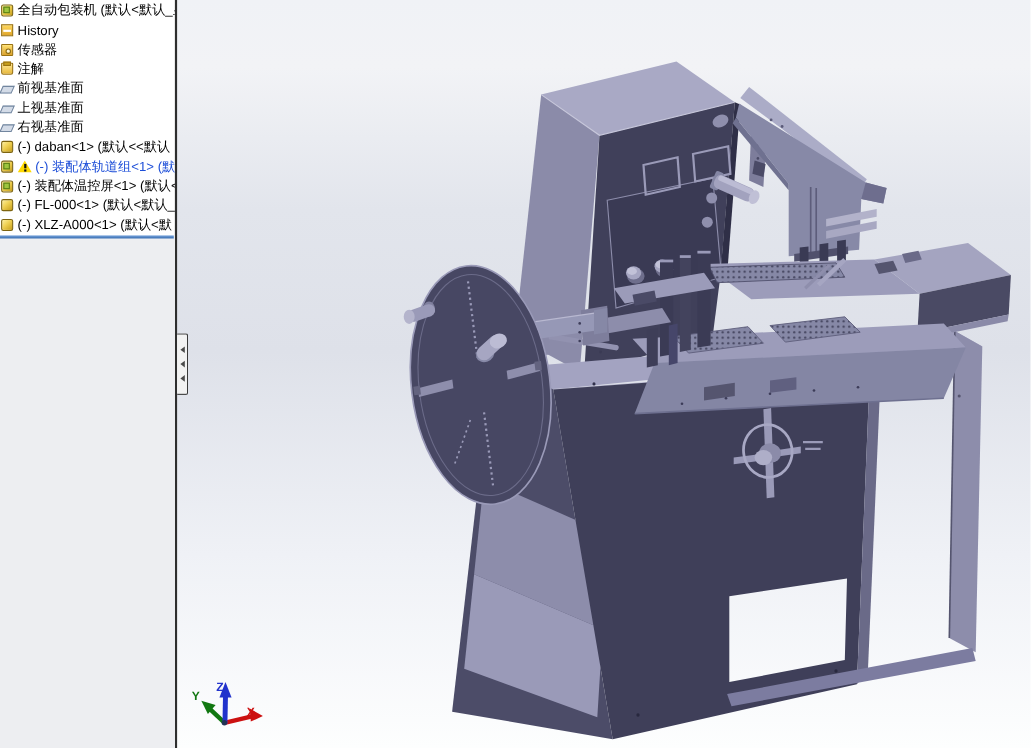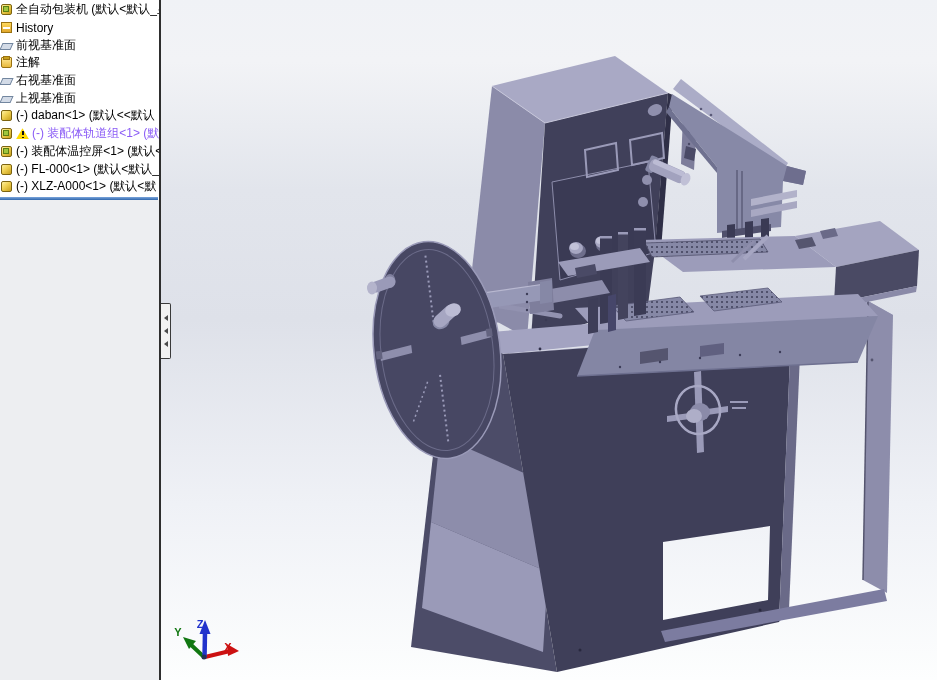--- a/index.html
+++ b/index.html
@@ -16,21 +16,21 @@
     background:#ffffff;border-right:2px solid #2e2e2e;
     display:flex;flex-direction:column;z-index:5;
   }
   .tree{padding-top:1px;}
   .row{
     height:17.7px;display:flex;align-items:center;
     white-space:nowrap;overflow:hidden;font-size:12px;color:#000;
     cursor:default;
   }
   .row .lbl{white-space:nowrap;}
-  .row.warning .lbl{color:#8b5cf6;}
+  .row.warning .lbl{color:#1d4ed8;}
   
   .ic{width:11px;height:11px;flex:0 0 11px;margin-left:1px;margin-right:4px;position:relative;display:inline-block;}
   .ic-component,.ic-assembly{
     background:linear-gradient(140deg,#fdf0a0 0%,#efd052 45%,#c79f1c 100%);
     border:1px solid #7d6410;border-radius:2px;box-sizing:border-box;
   }
   .ic-assembly::after{content:"";position:absolute;left:1px;top:1px;width:4px;height:4px;background:#9ec63e;border:1px solid #5b7f14;}
   .ic-history{background:linear-gradient(#ffd95e,#e0a62a);border:1px solid #9a7211;box-sizing:border-box;}
   .ic-history::after{content:"";position:absolute;left:1px;top:4px;width:7px;height:2px;background:#fff;}
   .ic-sensors{background:linear-gradient(#ffe06e,#dca32e);border:1px solid #9a7211;box-sizing:border-box;border-radius:1px;}
@@ -271,43 +271,48 @@
 
     <span class="lbl">全自动包装机 (默认&lt;默认_显</span>
   </div>
 
   <div class="row">
     <span class="ic ic-history"></span>
 
     <span class="lbl">History</span>
   </div>
 
+  <div class="row">
+    <span class="ic ic-sensors"></span>
+
+    <span class="lbl">传感器</span>
+  </div>
+
+  <div class="row">
+    <span class="ic ic-annotations"></span>
+
+    <span class="lbl">注解</span>
+  </div>
 
   <div class="row">
     <span class="ic ic-plane"></span>
 
     <span class="lbl">前视基准面</span>
   </div>
 
   <div class="row">
-    <span class="ic ic-annotations"></span>
-
-    <span class="lbl">注解</span>
-  </div>
-
-  <div class="row">
     <span class="ic ic-plane"></span>
 
+    <span class="lbl">上视基准面</span>
+  </div>
+
+  <div class="row">
+    <span class="ic ic-plane"></span>
+
     <span class="lbl">右视基准面</span>
-  </div>
-
-  <div class="row">
-    <span class="ic ic-plane"></span>
-
-    <span class="lbl">上视基准面</span>
   </div>
 
 
   <div class="row">
     <span class="ic ic-component"></span>
 
     <span class="lbl">(-) daban&lt;1&gt; (默认&lt;&lt;默认</span>
   </div>
 
 

